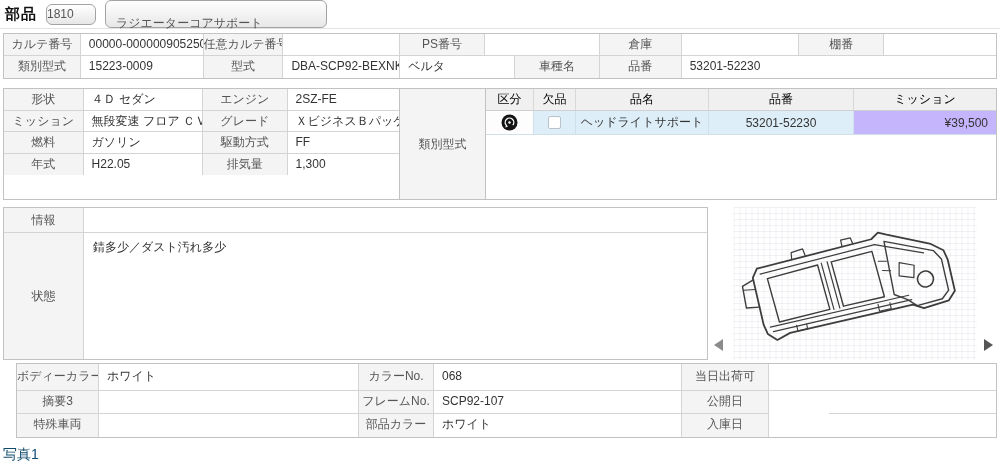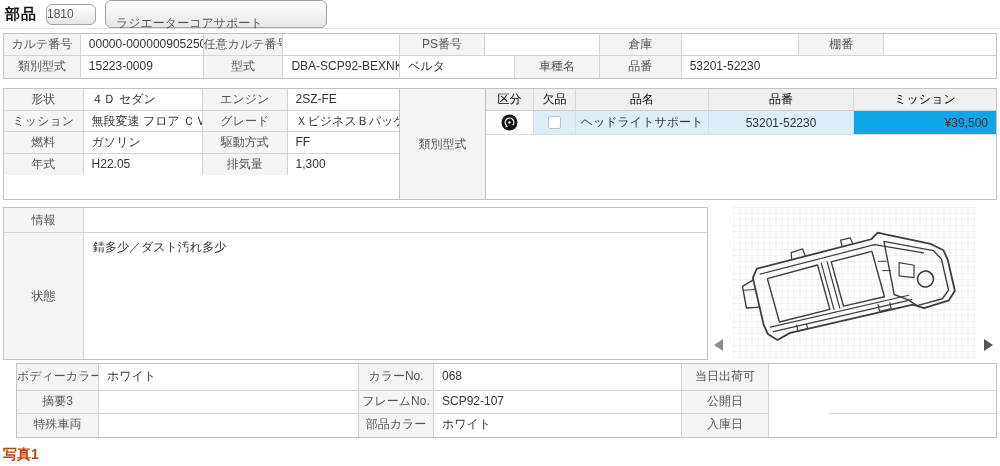--- a/index.html
+++ b/index.html
@@ -53,21 +53,21 @@
                border-bottom: 1px solid #cfcfcf; line-height: 21px; }
   .ch { text-align: center; color: #000000; border-right: 1px solid #d8d8d8; }
   .comp-head .ch:last-child { border-right: none; }
   .cw48{width:48px}.cw42{width:42px}.cw133{width:133px}.cw145{width:145px}
   .comp-row { display: flex; height: 24px; border-bottom: 1px solid #cfe0ea; }
   .cc { display: flex; align-items: center; justify-content: center;
         border-right: 1px solid #cfe0ea; background: #ddeef8; text-align: center; }
   .cc.kubun { background: #fdfdfd; }
   .cc.name { color: #333; }
   .cc.pno { color: #333; }
-  .cc.price { justify-content: flex-end; padding-right: 8px; background: #0ea5e9; border-right: none; }
+  .cc.price { justify-content: flex-end; padding-right: 8px; background: #c4b5fd; border-right: none; }
   .checkbox { width: 13px; height: 13px; border: 1px solid #b9c2c9; border-radius: 2px;
               background: #fefefe; display: inline-block; }
 
   
   .sec3 { display: flex; margin: 7px 3px 0; height: 153px; }
   .info-tbl { width: 705px; border: 1px solid #c2c2c2; display: flex; flex-direction: column; }
   .info-row { display: flex; height: 25px; border-bottom: 1px solid #d4d4d4; align-items: center; }
   .info-row .lab { width: 80px; border-right: 1px solid #d4d4d4; line-height: 24px; }
   .cond-row { display: flex; flex: 1; }
   .cond-row .lab { width: 80px; border-right: 1px solid #d4d4d4;
@@ -86,21 +86,21 @@
   .drawing-box svg { display: block; width: 100%; height: 100%; }
 
   
   .tbl3 { margin-top: 3px; margin-left: 16px; }
   .tbl3 .trow.h27 { height: 27px; } .tbl3 .trow.h27 .tc { line-height: 25px; }
   .tbl3 .trow { height: 23px; }
   .tbl3 .tc.partial { border-bottom: none;
     background-image: linear-gradient(to right, transparent 60px, #d4d4d4 60px);
     background-repeat: no-repeat; background-position: left bottom; background-size: 100% 1px; }
 
-  .caption { margin: 8px 0 0 3px; font-size: 14px; font-weight: bold; color: #c2410c; }
+  .caption { margin: 8px 0 0 3px; font-size: 14px; font-weight: normal; color: #0c4a6e; }
 </style>
 </head>
 <body>
 
 <div class="page">
 
   <div class="topbar">
     <span class="title">部品</span>
     <div class="pill code">1810</div>
     <div class="pill name">ラジエーターコアサポート</div>

